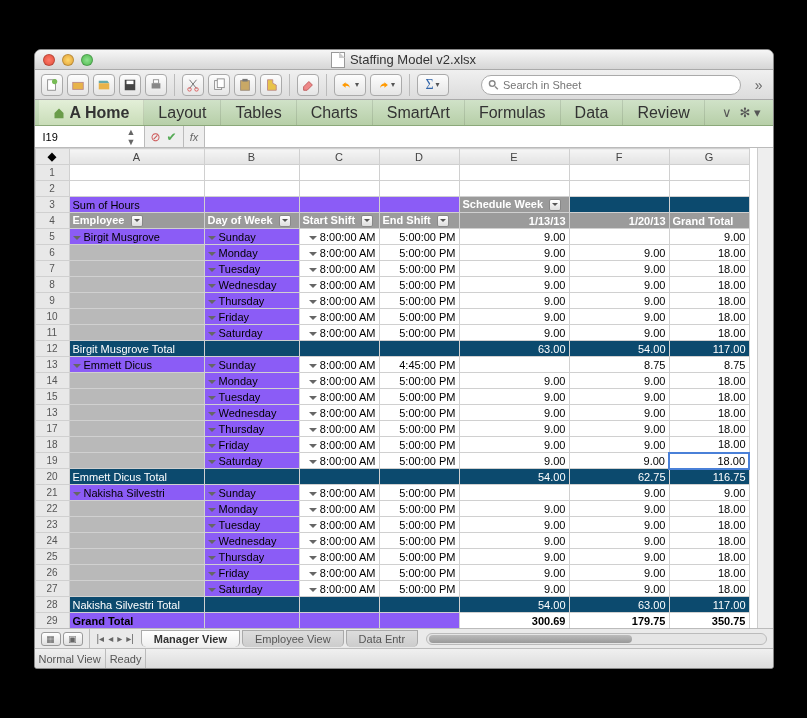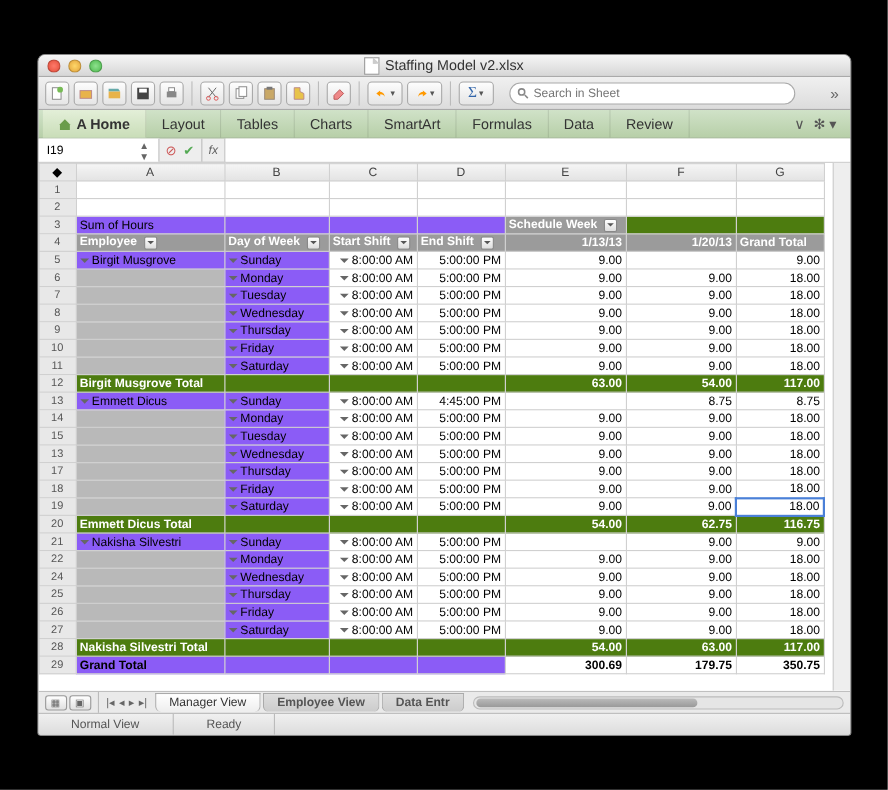--- a/index.html
+++ b/index.html
@@ -11,62 +11,62 @@
 .t-close { background: radial-gradient(#ff7b6b,#e24d3a); }
 .t-min { background: radial-gradient(#ffd86b,#e2a23a); }
 .t-max { background: radial-gradient(#8fe28f,#4db94d); }
 .title { position: absolute; left: 0; right: 0; text-align: center; font-size: 13px; color: #333; display: flex; align-items: center; justify-content: center; gap: 5px; pointer-events: none; }
 .xls-icon { width: 14px; height: 16px; background: #fff; border: 1px solid #999; position: relative; display: inline-block; }
 .xls-icon::before { content:""; position:absolute; right:-1px; top:-1px; border:3px solid transparent; border-left-color:#ccc; border-bottom-color:#ccc;}
 .toolbar { height: 30px; background: linear-gradient(#f0f0f0,#dcdcdc); border-bottom: 1px solid #aaa; display: flex; align-items: center; padding: 0 6px; gap: 4px; }
 .tbtn { width: 22px; height: 22px; border: 1px solid #aaa; border-radius: 4px; background: linear-gradient(#fdfdfd,#e5e5e5); display: flex; align-items: center; justify-content: center; font-size: 12px; color: #555; cursor: pointer; }
 .tbtn svg { width: 14px; height: 14px; }
 .sep { width: 1px; height: 22px; background: #bbb; margin: 0 3px; }
-.search { flex: 1; max-width: 260px; margin-left: auto; height: 20px; border: 1px solid #aaa; border-radius: 10px; background: #fff; display: flex; align-items: center; padding: 0 6px; gap: 4px; margin-right: 24px; }
+.search { flex: 1; max-width: 260px; margin-left: auto; height: 20px; border: 1px solid #aaa; border-radius: 10px; background: #fff; display: flex; align-items: center; padding: 0 6px; gap: 4px; margin-right: 6px; }
 .search input { border: none; outline: none; font-size: 11px; width: 100%; background: transparent; }
 .chev { font-size: 14px; color: #666; cursor: pointer; padding: 0 4px; }
 .ribbon { height: 26px; display: flex; align-items: stretch; background: linear-gradient(#d0e2c8,#b7cfa8); border-bottom: 1px solid #8ba87a; padding: 0 4px; }
-.rtab { padding: 0 14px; font-size: 13px; display: flex; align-items: center; gap: 5px; border-right: 1px solid rgba(0,0,0,.1); color: #333; cursor: pointer; }
+.rtab { padding: 0 14px; font-size: 16px; display: flex; align-items: center; gap: 5px; border-right: 1px solid rgba(0,0,0,.1); color: #333; cursor: pointer; }
 .rtab.home { background: linear-gradient(#e3efd8,#c9ddb8); font-weight: bold; }
 .rtab svg { width: 12px; height: 12px; }
 .ribbon-right { margin-left: auto; display: flex; align-items: center; gap: 8px; padding: 0 8px; color: #555; font-size: 13px; }
 .formula-bar { height: 22px; background: #eee; border-bottom: 1px solid #bbb; display: flex; align-items: stretch; }
 .name-box { width: 110px; border-right: 1px solid #bbb; display: flex; align-items: center; padding: 0 8px; font-size: 11px; background: #fff; justify-content: space-between; }
 .name-box .dd { font-size: 9px; color: #666; }
 .fx-controls { display: flex; align-items: center; padding: 0 6px; gap: 6px; border-right: 1px solid #bbb; }
 .fx-controls span { font-size: 12px; color: #888; cursor: pointer; }
 .fx-label { font-style: italic; font-size: 11px; color: #666; padding: 0 6px; display:flex; align-items:center; border-right: 1px solid #bbb;}
 .fx-input { flex: 1; background: #fff; }
 .sheet-area { flex: 1; display: flex; background: #fff; overflow: hidden; position: relative; }
 .sheet { flex: 1; overflow: auto; }
 table.grid { border-collapse: collapse; font-size: 11px; }
 table.grid th, table.grid td { border: 1px solid #d0d0d0; height: 16px; padding: 0 3px; white-space: nowrap; }
 .col-rownum { width: 34px; background: #e8e8e8; text-align: center; color: #555; font-weight: normal; font-size: 10px; }
 th.col-head { background: linear-gradient(#f5f5f5,#e3e3e3); text-align: center; font-weight: normal; font-size: 11px; color: #444; }
 .w-A { width: 135px; } .w-B { width: 95px; } .w-C { width: 80px; } .w-D { width: 80px; } .w-E { width: 110px; } .w-F { width: 100px; } .w-G { width: 80px; }
 td.hdr { background: #9b9b9b; color: #fff; font-weight: bold; }
-td.hdr-light { background: #4d7c0f; color: #fff; font-weight: bold; }
+td.hdr-light { background: #0c4a6e; color: #fff; font-weight: normal; }
 td.row-label { background: #8b5cf6; color: #000; }
 td.num { text-align: right; padding-right: 6px; }
 td.date { text-align: right; padding-right: 6px; background:#9b9b9b; color:#fff; font-weight:bold;}
 .dd-btn { display: inline-block; width: 12px; height: 12px; background: linear-gradient(#fff,#ddd); border: 1px solid #888; border-radius: 2px; vertical-align: middle; margin-left: 3px; position: relative; }
 .dd-btn::after { content: ""; position: absolute; left: 2px; top: 3px; border: 3px solid transparent; border-top-color: #555; }
 .tri { display:inline-block; width:0; height:0; border:4px solid transparent; border-top-color:#666; margin-right:3px; vertical-align:middle; transform:translateY(2px); }
 .vscroll { width: 16px; background: #eee; border-left: 1px solid #ccc; }
 .tabs-row { height: 20px; background: #eaeaea; border-top: 1px solid #bbb; display: flex; align-items: center; font-size: 10px; }
 .view-btns { display: flex; gap: 2px; padding: 0 6px; border-right: 1px solid #bbb; height:100%; align-items:center;}
 .view-btns span { width: 20px; height: 14px; border: 1px solid #999; border-radius: 3px; background: linear-gradient(#fff,#e0e0e0); display:flex; align-items:center; justify-content:center; font-size:9px; color:#666; cursor:pointer;}
 .nav-arrows { display:flex; padding:0 6px; gap:2px; color:#666; font-size:10px;}
 .nav-arrows span { cursor:pointer; padding:0 1px;}
-.sheet-tab { padding: 2px 12px; border: 1px solid #aaa; border-bottom: none; background: linear-gradient(#fff,#eee); border-radius: 0 0 5px 5px; margin-right: 2px; cursor: pointer; font-size:11px; font-weight:normal; color:#333;}
-.sheet-tab.inactive { background: linear-gradient(#ddd,#ccc); font-weight:bold; color:#555;}
+.sheet-tab { padding: 2px 12px; border: 1px solid #aaa; border-bottom: none; background: linear-gradient(#fff,#eee); border-radius: 0 0 5px 5px; margin-right: 2px; cursor: pointer; font-size:11px; font-weight:bold; color:#333;}
+.sheet-tab.inactive { background: linear-gradient(#ddd,#ccc); font-weight:normal; color:#555;}
 .hscroll { flex:1; height:12px; background:#e5e5e5; border:1px solid #bbb; border-radius:6px; margin:0 6px; position:relative;}
 .hscroll::before { content:""; position:absolute; left:2px; top:1px; width:60%; height:8px; background:linear-gradient(#bbb,#999); border-radius:4px;}
 .status-bar { height: 20px; background: linear-gradient(#f0f0f0,#dcdcdc); border-top: 1px solid #bbb; display: flex; align-items: center; font-size: 11px; color: #555; }
-.status-bar .cell { padding: 0 30px; border-right: 1px solid #bbb; height:100%; display:flex; align-items:center;}
+.status-bar .cell { padding: 0 4px; border-right: 1px solid #bbb; height:100%; display:flex; align-items:center;}
 td.sel { border: 2px solid #4a80d8 !important; }
 .corner { width:34px; background:#e8e8e8; border:1px solid #d0d0d0;}
 td.row-label-narrow { background:#b9b9b9; }
 </style>
 </head>
 <body>
 
 <div class="window">
 
   <div class="titlebar">
@@ -447,20 +447,30 @@
               <td class="col-rownum">22</td>
       <td class="row-label-narrow"></td>
       <td class="row-label"><span class="tri"></span>Monday</td>
       <td class="num"><span class="tri"></span>8:00:00 AM</td>
       <td class="num">5:00:00 PM</td>
       <td class="num">9.00</td>
       <td class="num">9.00</td>
       <td class="num">18.00</td>
             </tr>
             <tr>
+              <td class="col-rownum">23</td>
+      <td class="row-label-narrow"></td>
+      <td class="row-label"><span class="tri"></span>Tuesday</td>
+      <td class="num"><span class="tri"></span>8:00:00 AM</td>
+      <td class="num">5:00:00 PM</td>
+      <td class="num">9.00</td>
+      <td class="num">9.00</td>
+      <td class="num">18.00</td>
+            </tr>
+            <tr>
               <td class="col-rownum">24</td>
       <td class="row-label-narrow"></td>
       <td class="row-label"><span class="tri"></span>Wednesday</td>
       <td class="num"><span class="tri"></span>8:00:00 AM</td>
       <td class="num">5:00:00 PM</td>
       <td class="num">9.00</td>
       <td class="num">9.00</td>
       <td class="num">18.00</td>
             </tr>
             <tr>

